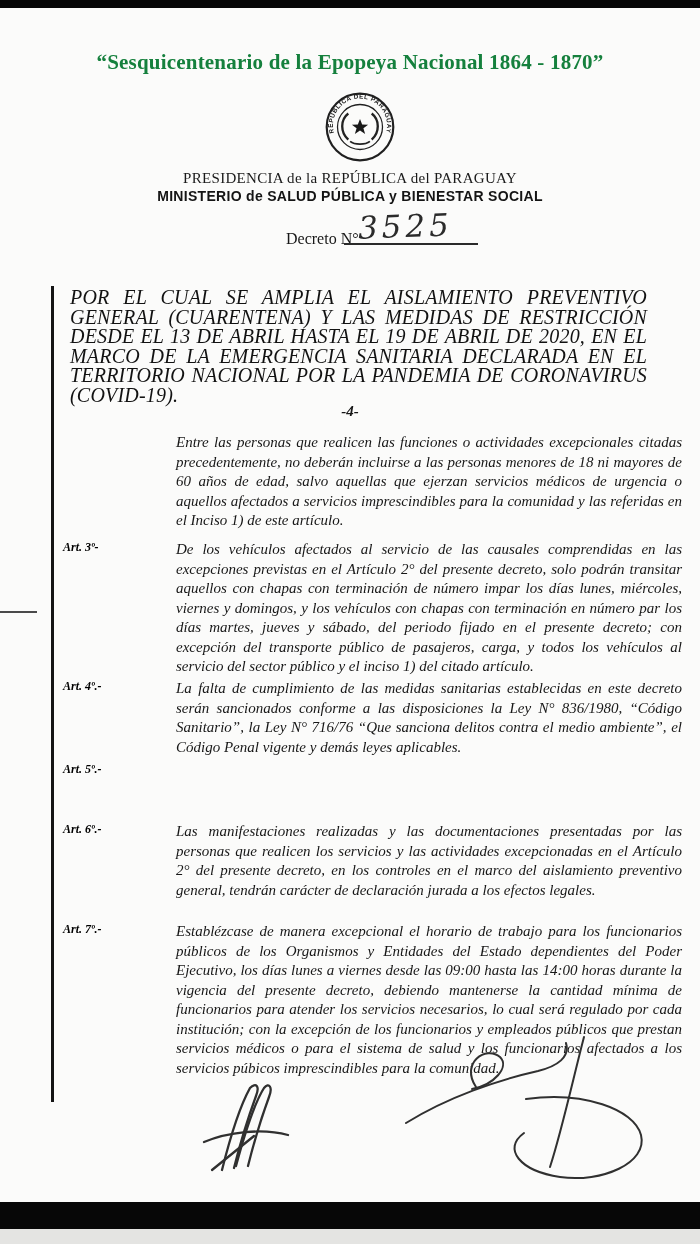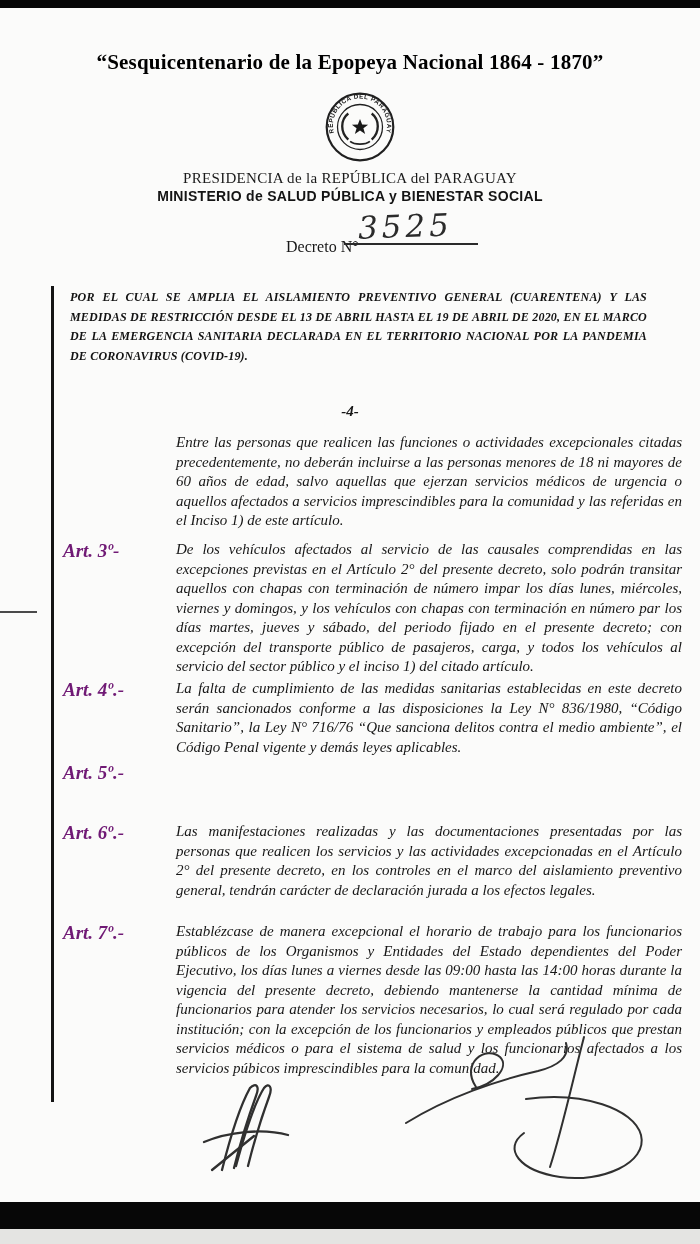--- a/index.html
+++ b/index.html
@@ -10,63 +10,63 @@
     color:#1c1c1c;
   }
   .page{position:absolute;inset:0;background:#fbfbfa;}
   .edge-bar{position:absolute;left:0;width:700px;background:#070707;}
   .edge-bar.top{top:0;height:8px;}
   .edge-bar.bottom{top:1202px;height:27px;}
   .below-strip{position:absolute;left:0;top:1229px;width:700px;height:15px;background:#e4e4e2;}
 
   .header-quote{
     position:absolute;top:50px;left:0;width:700px;text-align:center;
-    font-size:21px;letter-spacing:.2px;color:#000000;font-weight:600;
+    font-size:21px;letter-spacing:.2px;color:#15803d;font-weight:600;
   }
   .seal{position:absolute;top:91px;left:324px;width:72px;height:72px;}
   .presidency{
     position:absolute;top:170px;left:0;width:700px;text-align:center;
     font-size:15px;letter-spacing:.3px;color:#1a1a1a;
   }
   .ministry{
     position:absolute;top:188px;left:0;width:700px;text-align:center;
     font-family:"Liberation Sans","DejaVu Sans",sans-serif;
     font-weight:bold;font-size:14px;letter-spacing:.3px;color:#141414;
   }
   .decree-row{position:absolute;top:214px;left:0;width:700px;height:40px;}
-  .decree-label{position:absolute;left:286px;top:24px;font-size:16px;color:#181818;}
+  .decree-label{position:absolute;left:286px;top:16px;font-size:16px;color:#181818;}
   .decree-number{
     position:absolute;left:358px;top:-6px;
     font-family:"DejaVu Serif",serif;font-style:italic;
     font-size:31px;letter-spacing:4px;color:#2b2b2b;
     transform:rotate(-2deg);
   }
   .decree-underline{position:absolute;left:344px;top:29px;width:134px;height:2px;background:#2a2a2a;}
 
   .left-rule{position:absolute;left:51px;top:286px;width:3px;height:816px;background:#141414;}
   .left-margin-tick{position:absolute;left:0;top:611px;width:37px;height:2px;background:#4a4a4a;}
 
   .title-block{
     position:absolute;left:70px;top:288px;width:577px;
-    font-weight:bold;font-style:italic;font-size:12px;line-height:19.5px;
+    font-weight:normal;font-style:italic;font-size:20px;line-height:19.5px;
     text-align:justify;letter-spacing:.2px;color:#121212;
   }
   .page-number{
     position:absolute;left:0;top:403px;width:700px;text-align:center;
     font-weight:bold;font-style:italic;font-size:15px;color:#161616;
   }
   .body-par{
     position:absolute;left:135px;width:506px;
     font-style:italic;font-size:15px;line-height:19.5px;
     text-align:justify;color:#171717;margin-left:41px;
   }
   .intro{top:433px;}
   .art-label{
     position:absolute;left:63px;width:70px;
-    font-weight:bold;font-style:italic;font-size:19px;color:#701a75;
+    font-weight:bold;font-style:italic;font-size:12px;color:#000000;
   }
   .a3l{top:540px;} .a3b{top:540px;}
   .a4l{top:679px;font-family:Liberation Serif, serif;} .a4b{top:679px;}
   .a5l{top:762px;} .a5b{top:762px;}
   .a6l{top:822px;} .a6b{top:822px;}
   .a7l{top:922px;} .a7b{top:922px;}
 
   .sig{position:absolute;}
   .sig svg path{fill:none;stroke:#303030;stroke-width:2.3;stroke-linecap:round;}
   .sig-left{left:192px;top:1078px;width:120px;height:100px;}

